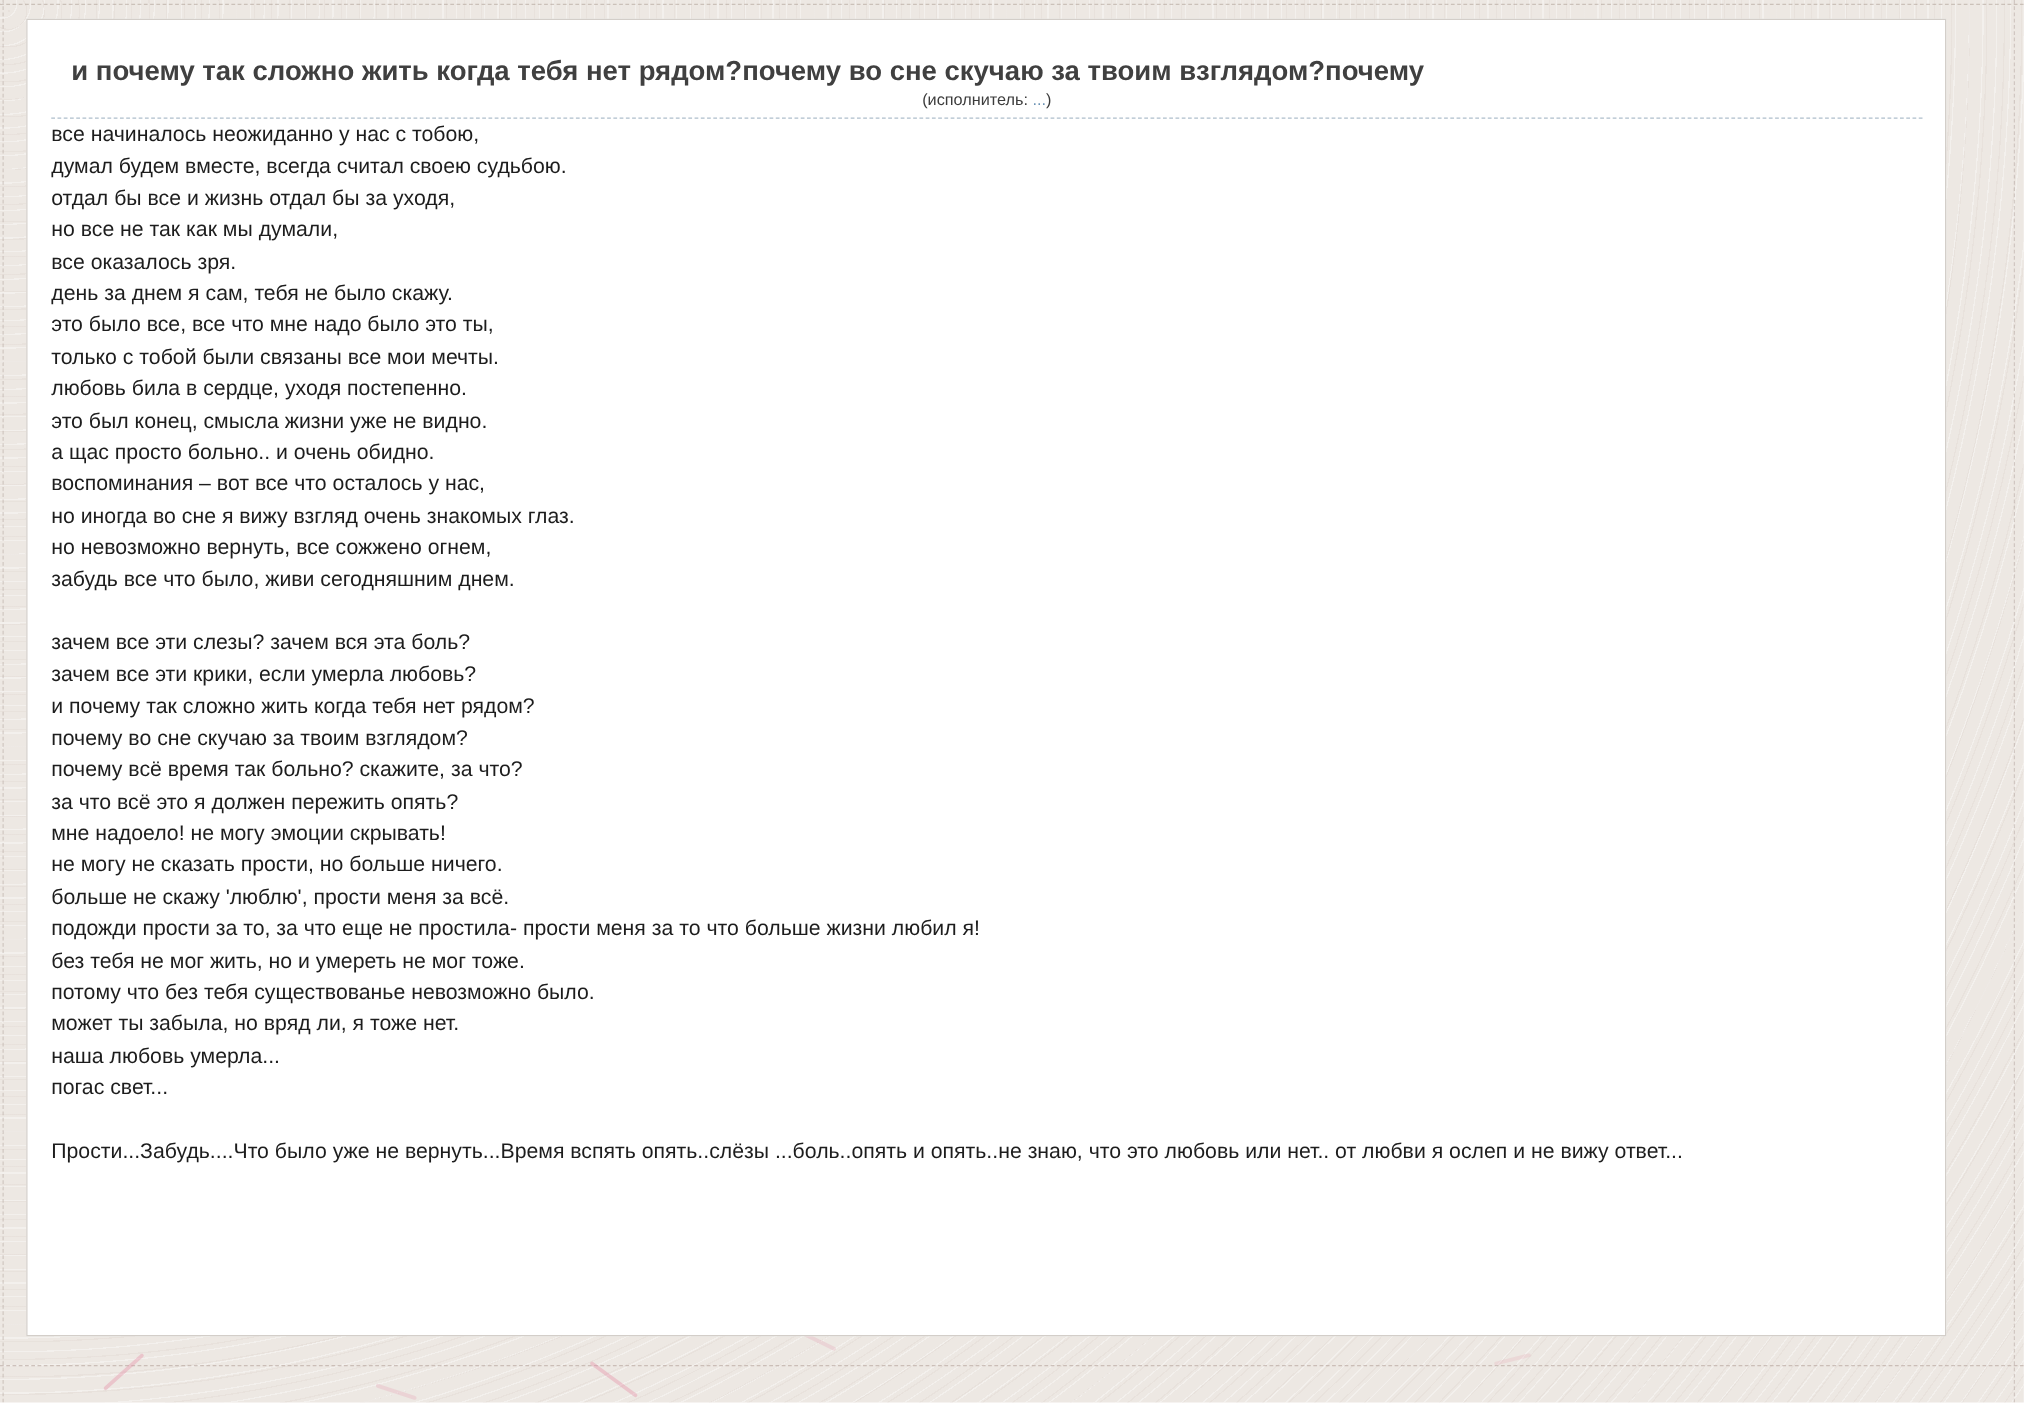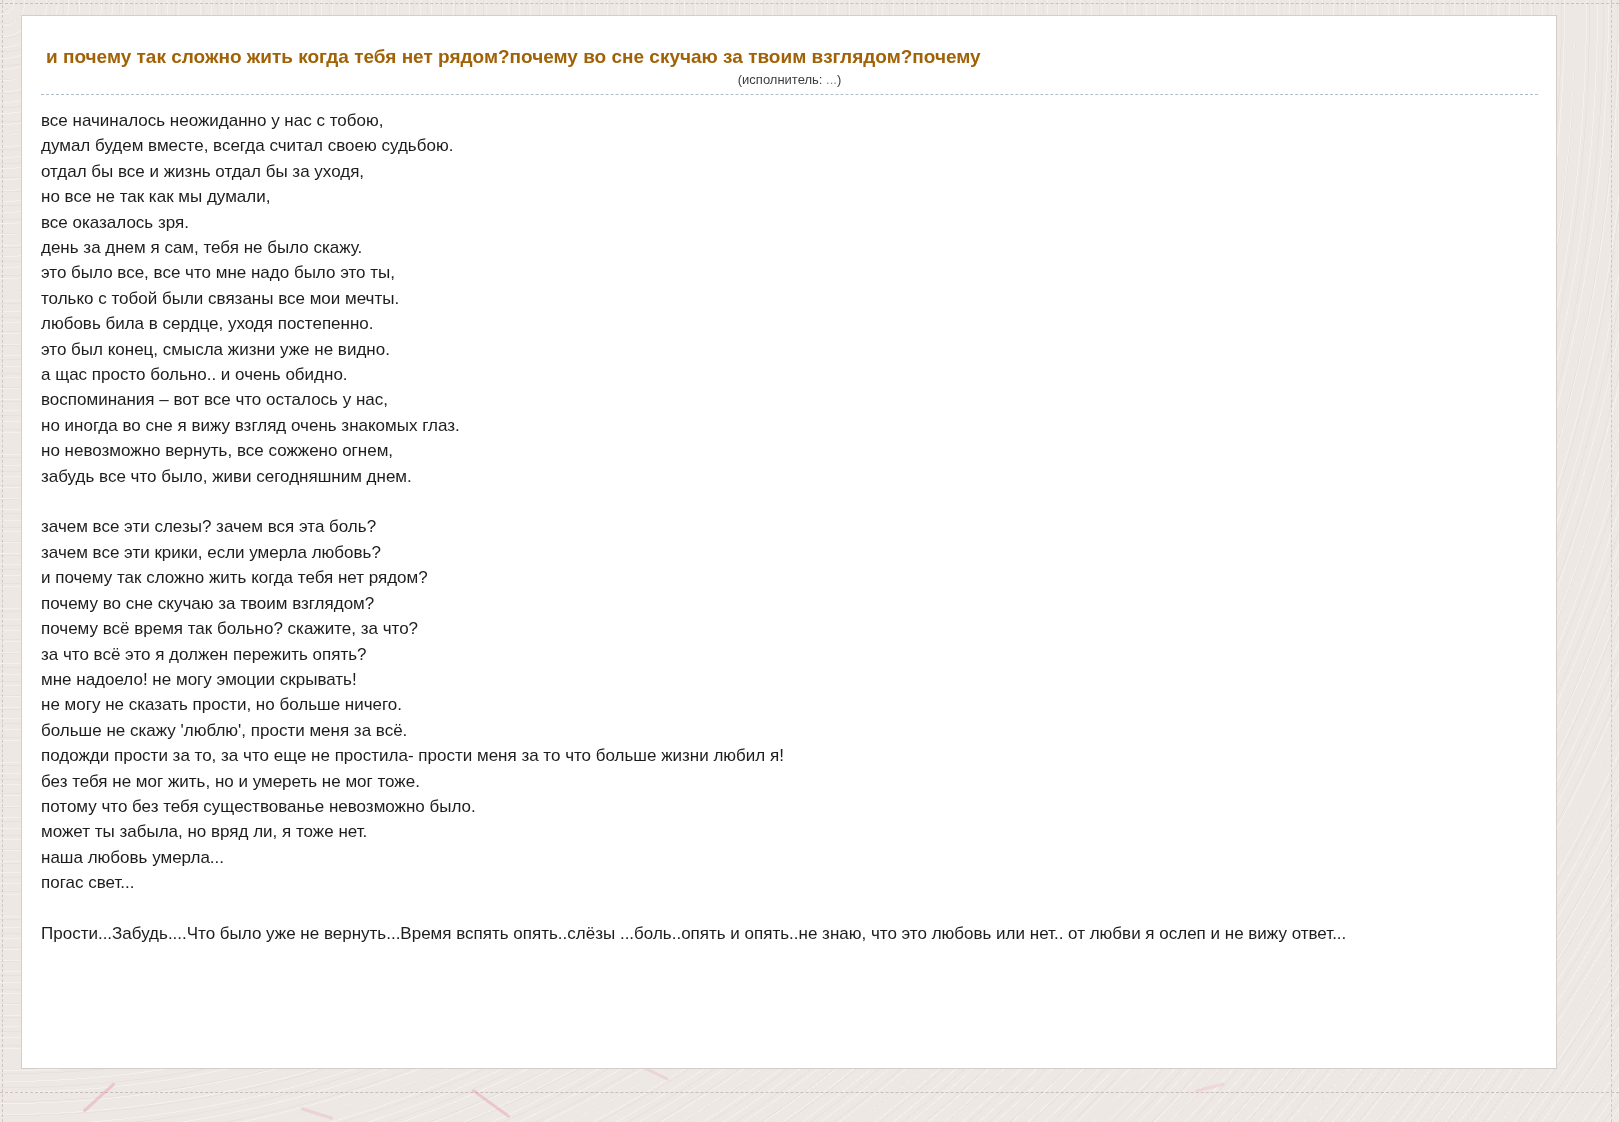--- a/index.html
+++ b/index.html
@@ -47,45 +47,44 @@
     width: 1536px;
     height: 1054px;
     box-sizing: border-box;
     background: #ffffff;
     border: 1px solid #d3cec9;
     overflow: hidden;
     padding: 29px 18px 0 19px;
   }
 
   .page-title {
-    margin: 0 0 3px 5px;
-    font-size: 19px;
+    margin: 0 0 3px 16px;
+    font-size: 22px;
     line-height: 24px;
     font-weight: bold;
-    color: #a16207;
+    color: #404040;
     white-space: nowrap;
   }
 
   .artist-line {
     font-size: 13px;
     line-height: 16px;
     color: #3c3c3c;
     padding-bottom: 6px;
     border-bottom: 1px dashed #aebecb;
     white-space: nowrap;
     text-align: center;
   }
   .artist-link {
     color: #6b93b5;
     text-decoration: none;
     cursor: pointer;
   }
 
   .lyrics {
-    margin-top: 13px;
     font-size: 17px;
     line-height: 25.4px;
     color: #1d1d1d;
   }
   .lyric-line { white-space: nowrap; }
   .stanza-gap { height: 25.4px; }
 </style>
 </head>
 <body>
 

